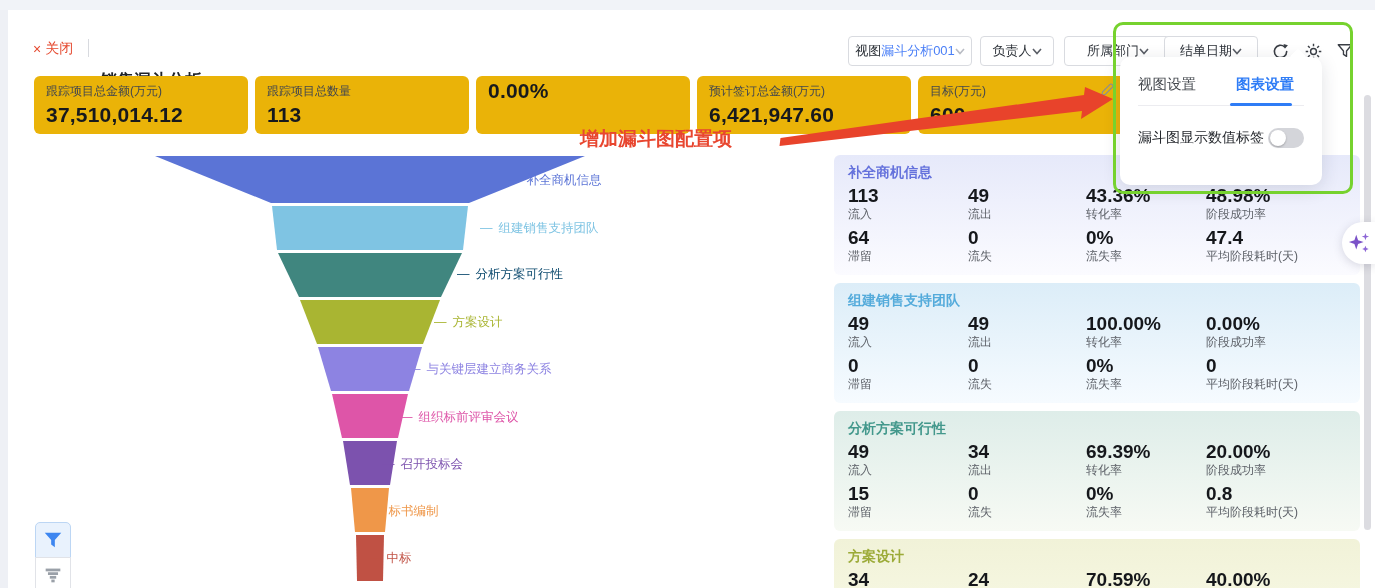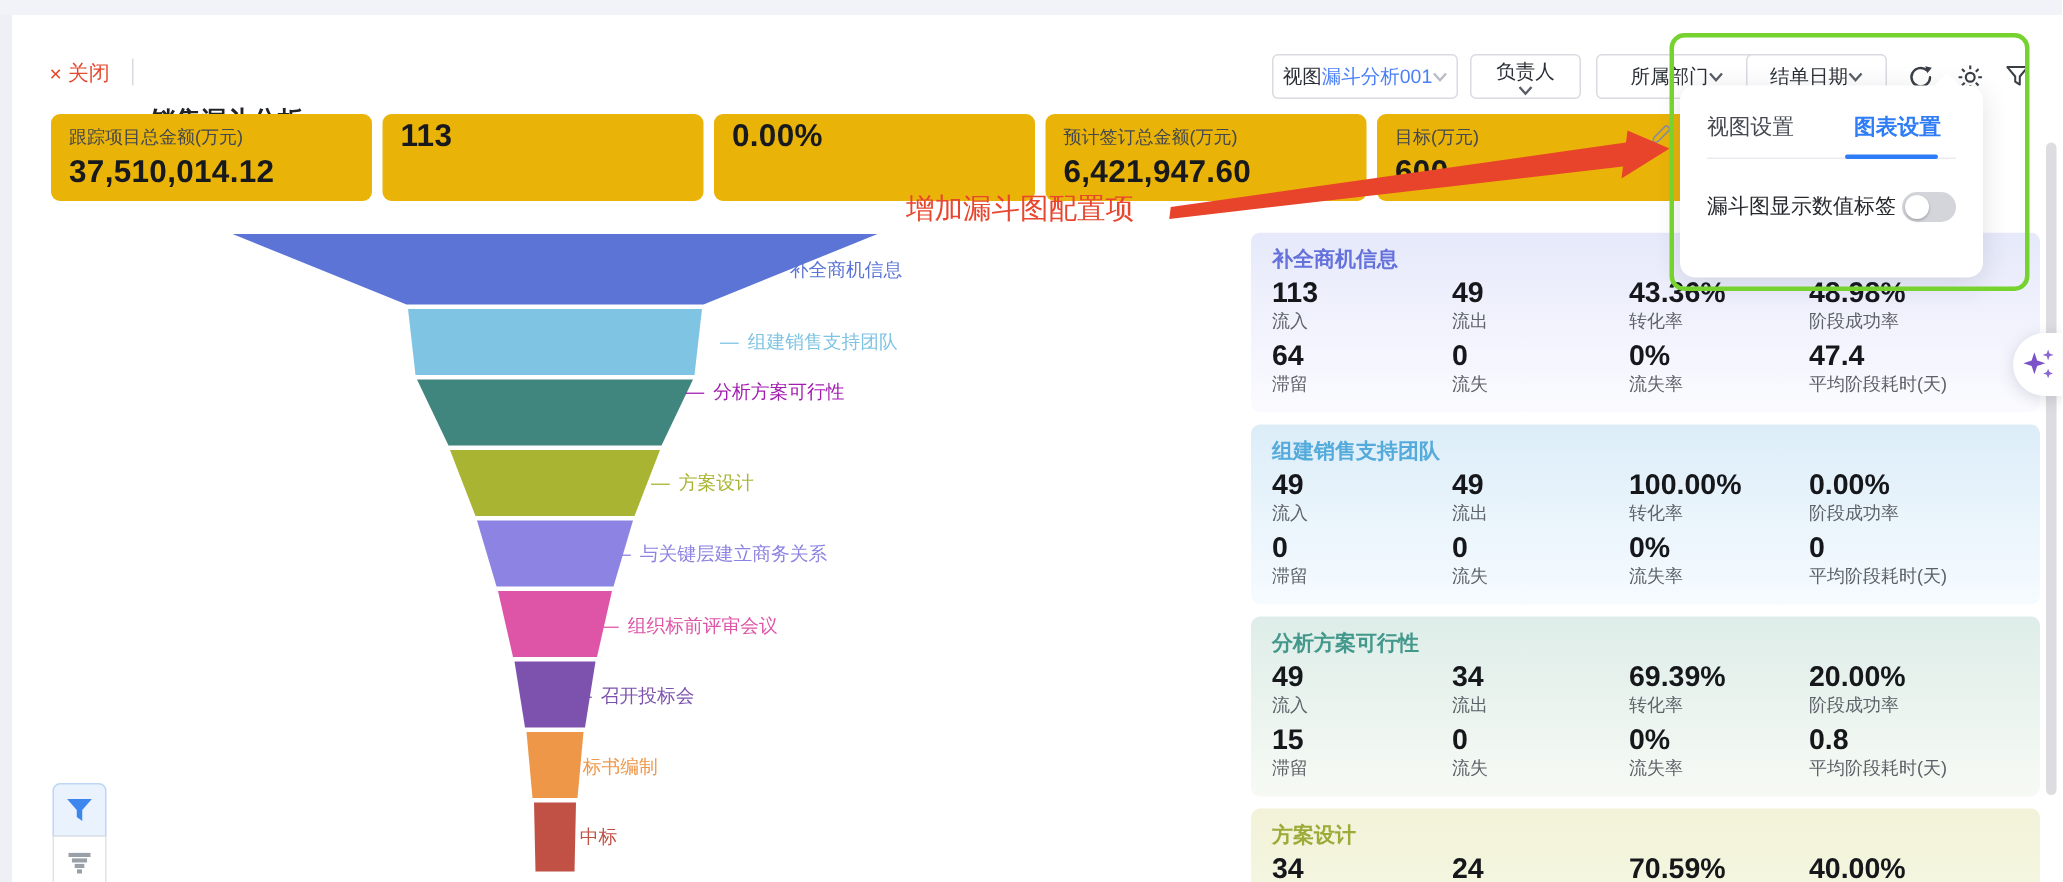--- a/index.html
+++ b/index.html
@@ -9,21 +9,21 @@
   .leftstrip{position:absolute;left:0;top:10px;width:8px;height:578px;background:#eef0f5;}
   .window{position:absolute;left:8px;top:10px;width:1367px;height:578px;background:#fff;border-top-left-radius:10px;}
 
   
   .hdr-close{position:absolute;left:25px;top:30px;font-size:14px;color:#e5492f;cursor:pointer;display:flex;align-items:center;gap:4px;}
   .hdr-divider{position:absolute;left:80px;top:29px;width:1px;height:18px;background:#d8dadf;}
   .hdr-title{position:absolute;left:92px;top:27px;font-size:17px;font-weight:bold;color:#1f2329;margin-top:32px;}
   .tb-btn{position:absolute;top:26px;height:30px;box-sizing:border-box;border:1px solid #d9dbe0;border-radius:4px;
           background:#fff;display:flex;align-items:center;justify-content:center;gap:0;font-size:13px;color:#2a2f36;cursor:pointer;}
   .tb-view{left:840px;width:124px;}
-  .tb-owner{left:972px;width:74px;flex-direction:column;}
+  .tb-owner{left:972px;width:74px;}
   .tb-dept{left:1056px;width:108px;}
   .tb-date{left:1156px;width:94px;}
   .blue-val{color:#4a7ff7;}
   .chev{width:10px;height:7px;flex:0 0 auto;}
   .icon-btn{position:absolute;top:27px;width:28px;height:28px;display:flex;align-items:center;justify-content:center;cursor:pointer;}
   .ib-refresh{left:1258px;} .ib-gear{left:1291px;} .ib-filter{left:1323px;}
 
   
   #kpi-row{position:absolute;left:26px;top:66px;width:1100px;height:60px;}
   .kpi-tile{position:absolute;top:0;width:214px;height:58px;background:#eab308;border-radius:6px;overflow:hidden;}
@@ -53,21 +53,21 @@
   .ptab{font-size:14.5px;color:#45494f;cursor:pointer;padding-bottom:2px;}
   .ptab.active{color:#2e7cf6;font-weight:bold;margin-left:12px;}
   .ptab.active::after{content:"";position:absolute;bottom:-1px;width:62px;height:3px;background:#2e7cf6;border-radius:2px;margin-left:0;left:92px;}
   .prow{display:flex;align-items:center;justify-content:space-between;margin:22px 18px 0 18px;}
   .prow-label{font-size:14px;color:#26292e;}
   .switch{width:36px;height:20px;border-radius:10px;background:#d4d5da;position:relative;cursor:pointer;flex:0 0 auto;}
   .switch .knob{position:absolute;left:2px;top:2px;width:16px;height:16px;border-radius:50%;background:#fff;box-shadow:0 1px 2px rgba(0,0,0,.25);}
 
   
   #green-box{position:absolute;left:1113px;top:22px;width:234px;height:166px;border:3px solid #76d22e;border-radius:10px;z-index:60;pointer-events:none;}
-  #anno-text{position:absolute;left:604px;top:126px;font-size:19px;font-weight:normal;color:#e8462f;z-index:70;pointer-events:none;}
+  #anno-text{position:absolute;left:580px;top:126px;font-size:19px;font-weight:bold;color:#e8462f;z-index:70;pointer-events:none;}
   #arrow-svg{position:absolute;left:0;top:0;width:1375px;height:588px;z-index:70;pointer-events:none;}
 
   
   #side-toggles{position:absolute;left:27px;top:512px;width:38px;z-index:10;}
   .side-btn{width:36px;height:36px;box-sizing:border-box;border:1px solid #e1e3e8;background:#fff;display:flex;align-items:center;justify-content:center;cursor:pointer;}
   .side-btn.first{border-radius:5px 5px 0 0;background:#e9f2fd;border-color:#bcd6f4;}
   .side-btn.second{border-radius:0 0 5px 5px;margin-top:-1px;}
 
   
   #scroll-thumb{position:absolute;left:1356px;top:85px;width:7px;height:435px;border-radius:4px;background:#dcdce1;z-index:5;cursor:pointer;}
@@ -135,20 +135,21 @@
         <path d="M2.5 3h15l-5.8 7v6l-3.4-2.2V10z" fill="none" stroke="#3a3e45" stroke-width="1.5" stroke-linejoin="round"></path>
       </svg>
     </div>
 
     <div id="kpi-row">
         <div class="kpi-tile" style="left: 0px;">
           <div class="kpi-label">跟踪项目总金额(万元)</div>
           <div class="kpi-value">37,510,014.12</div>
         </div>
         <div class="kpi-tile" style="left: 221px;">
+          <div class="kpi-label">跟踪项目总数量</div>
           <div class="kpi-value">113</div>
         </div>
         <div class="kpi-tile" style="left: 442px;">
           <div class="kpi-value">0.00%</div>
         </div>
         <div class="kpi-tile" style="left: 663px;">
           <div class="kpi-label">预计签订总金额(万元)</div>
           <div class="kpi-value">6,421,947.60</div>
         </div>
         <div class="kpi-tile" style="left: 884px;">
@@ -167,21 +168,21 @@
         <polygon points="292,290 432,290 415,334 309,334" fill="#a9b532"></polygon>
         <polygon points="310,337 414,337 401,381 323,381" fill="#8d83e2"></polygon>
         <polygon points="324,384 400,384 390,428 334,428" fill="#de55a8"></polygon>
         <polygon points="335,431 389,431 382,475 342,475" fill="#7c52ae"></polygon>
         <polygon points="343,478 381,478 377,522 347,522" fill="#ef9749"></polygon>
         <polygon points="348,525 376,525 375,571 349,571" fill="#c05144"></polygon>
       </svg>
     <div id="funnel-labels">
         <div class="fl" style="left: 500px; top: 162px; color: rgb(91, 116, 214);"><span class="tick">—</span><span>补全商机信息</span></div>
         <div class="fl" style="left: 472px; top: 210px; color: rgb(127, 196, 227);"><span class="tick">—</span><span>组建销售支持团队</span></div>
-        <div class="fl" style="left: 449px; top: 243px; color: #a21caf;"><span class="tick">—</span><span>分析方案可行性</span></div>
+        <div class="fl" style="left: 449px; top: 256px; color: #0c4a6e;"><span class="tick">—</span><span>分析方案可行性</span></div>
         <div class="fl" style="left: 426px; top: 304px; color: rgb(169, 181, 50);"><span class="tick">—</span><span>方案设计</span></div>
         <div class="fl" style="left: 400px; top: 351px; color: rgb(141, 131, 226);"><span class="tick">—</span><span>与关键层建立商务关系</span></div>
         <div class="fl" style="left: 392px; top: 399px; color: rgb(222, 85, 168);"><span class="tick">—</span><span>组织标前评审会议</span></div>
         <div class="fl" style="left: 374px; top: 446px; color: rgb(124, 82, 174);"><span class="tick">—</span><span>召开投标会</span></div>
         <div class="fl" style="left: 362px; top: 493px; color: rgb(239, 151, 73);"><span class="tick">—</span><span>标书编制</span></div>
         <div class="fl" style="left: 360px; top: 540px; color: rgb(192, 81, 68);"><span class="tick">—</span><span>中标</span></div>
       </div>
 
     <div id="stats-panel">
         <div class="scard" style="background: linear-gradient(rgb(230, 233, 250), rgb(251, 251, 255));">

